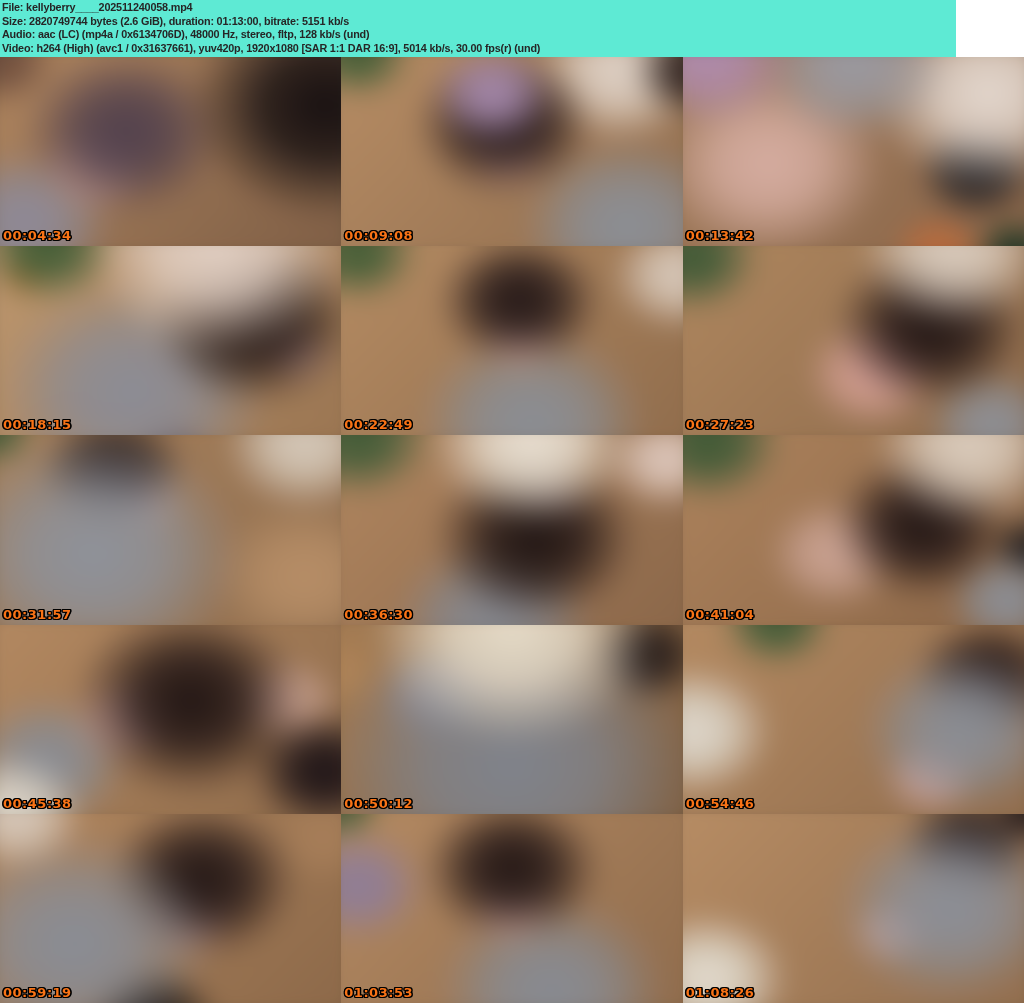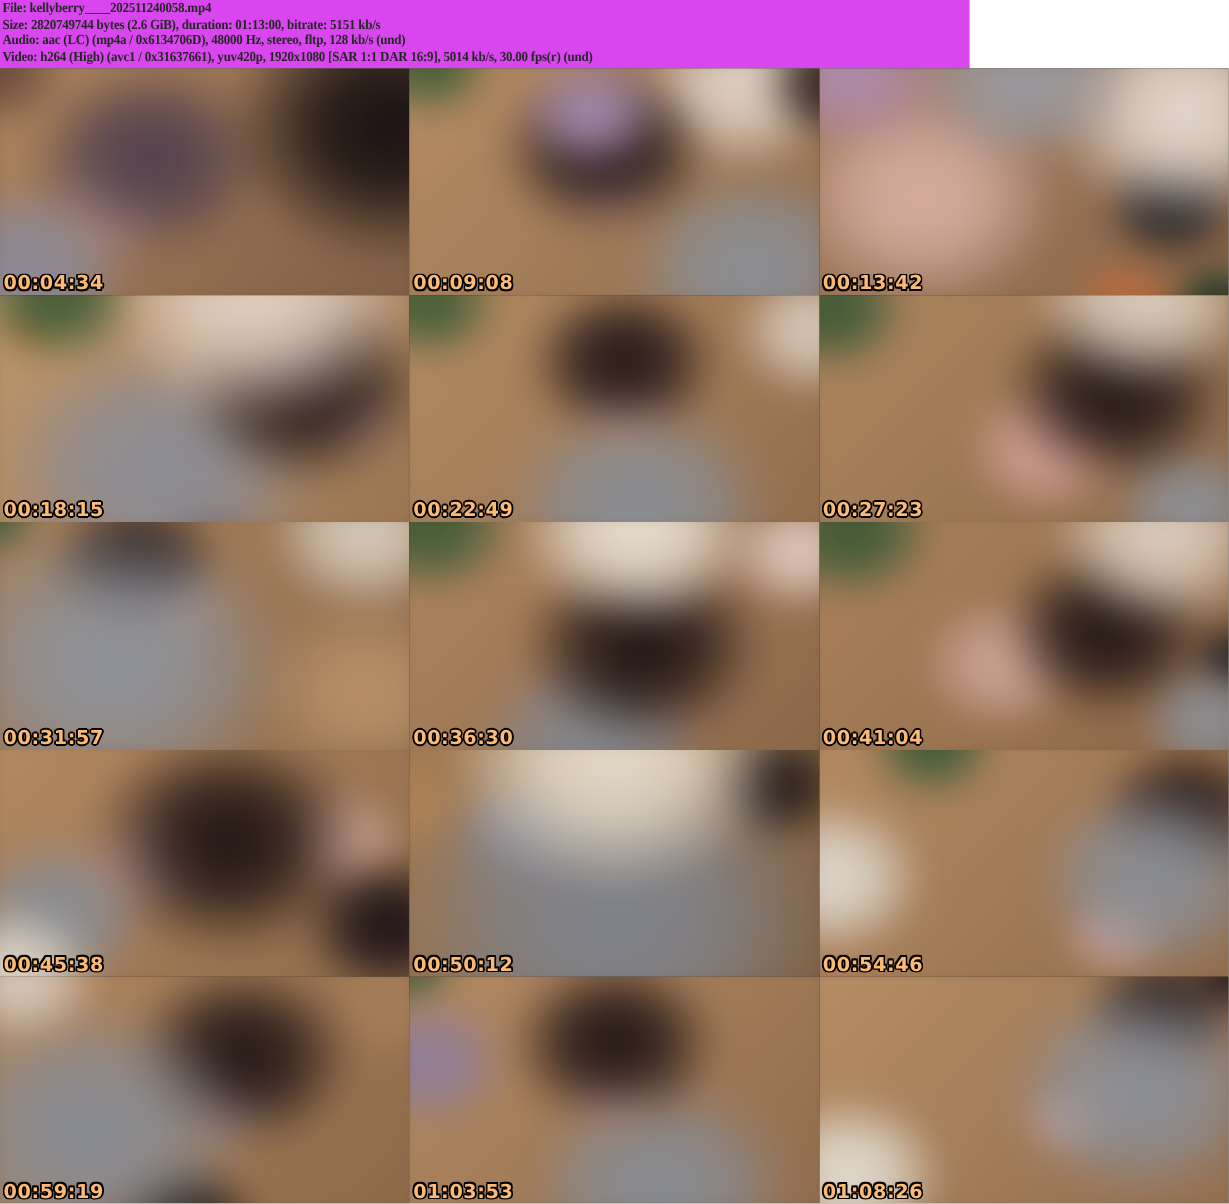--- a/index.html
+++ b/index.html
@@ -12,27 +12,26 @@
     position: relative;
     width: 1024px;
     height: 1003px;
     overflow: hidden;
     background: #ffffff;
   }
   .header {
     position: absolute;
     top: 0;
     left: 0;
-    width: 808px;
+    width: 956px;
     height: 57px;
-    background: #d946ef;
+    background: #5eead4;
     padding: 1px 0 0 2px;
     box-sizing: border-box;
     overflow: hidden;
-    font-family: Liberation Serif, serif;
   }
   .meta-line {
     font-weight: bold;
     font-size: 11.5px;
     line-height: 13.5px;
     color: #262626;
     white-space: nowrap;
     letter-spacing: -0.2px;
     transform: scaleX(0.94);
     transform-origin: 0 0;
@@ -62,24 +61,24 @@
     position: absolute;
     inset: 0;
     background: radial-gradient(140% 120% at 50% 45%, rgba(0,0,0,0) 60%, rgba(0,0,0,0.18) 100%);
   }
   .ts {
     position: absolute;
     left: 3px;
     bottom: 3px;
     font-family: "DejaVu Sans", sans-serif;
     font-weight: bold;
-    font-size: 16px;
+    font-size: 13px;
     line-height: 14px;
     letter-spacing: 0.5px;
-    color: #fdba74;
+    color: #f97316;
     text-shadow:
       -1.2px -1.2px 0 #000, 1.2px -1.2px 0 #000,
       -1.2px  1.2px 0 #000, 1.2px  1.2px 0 #000,
        0 -1.4px 0 #000, 0 1.4px 0 #000,
       -1.4px 0 0 #000, 1.4px 0 0 #000;
   }
 </style>
 </head>
 <body>
 

